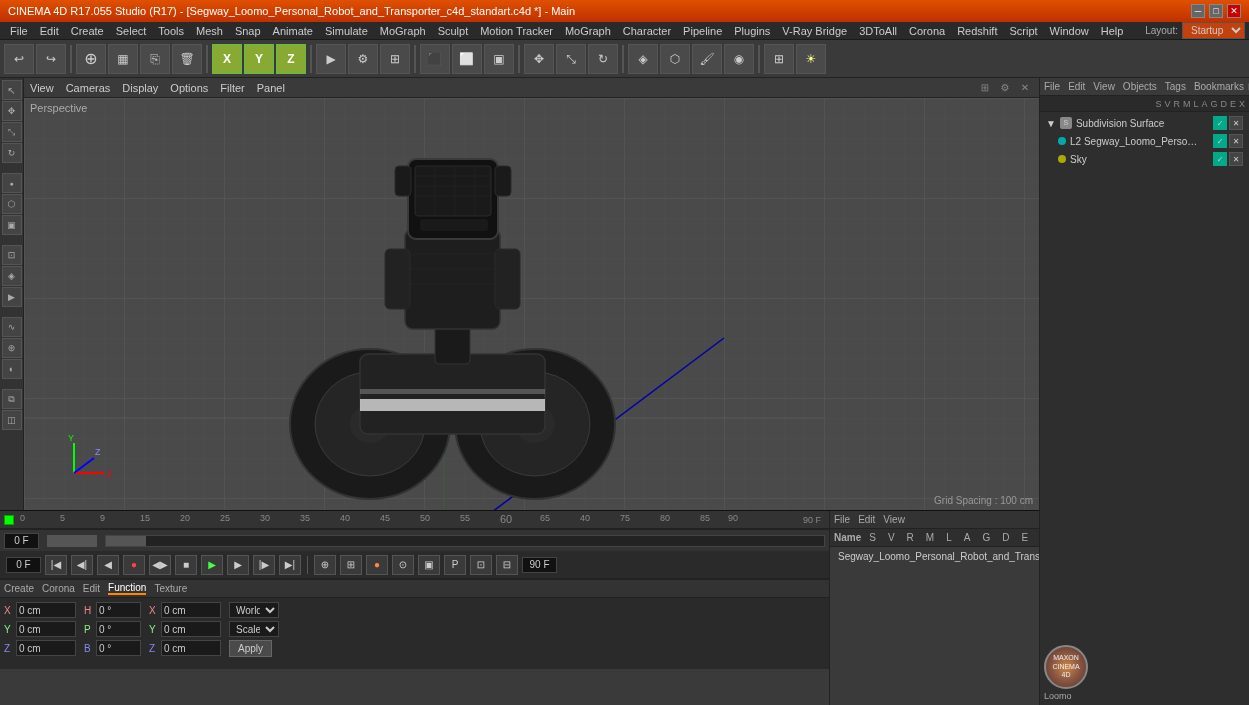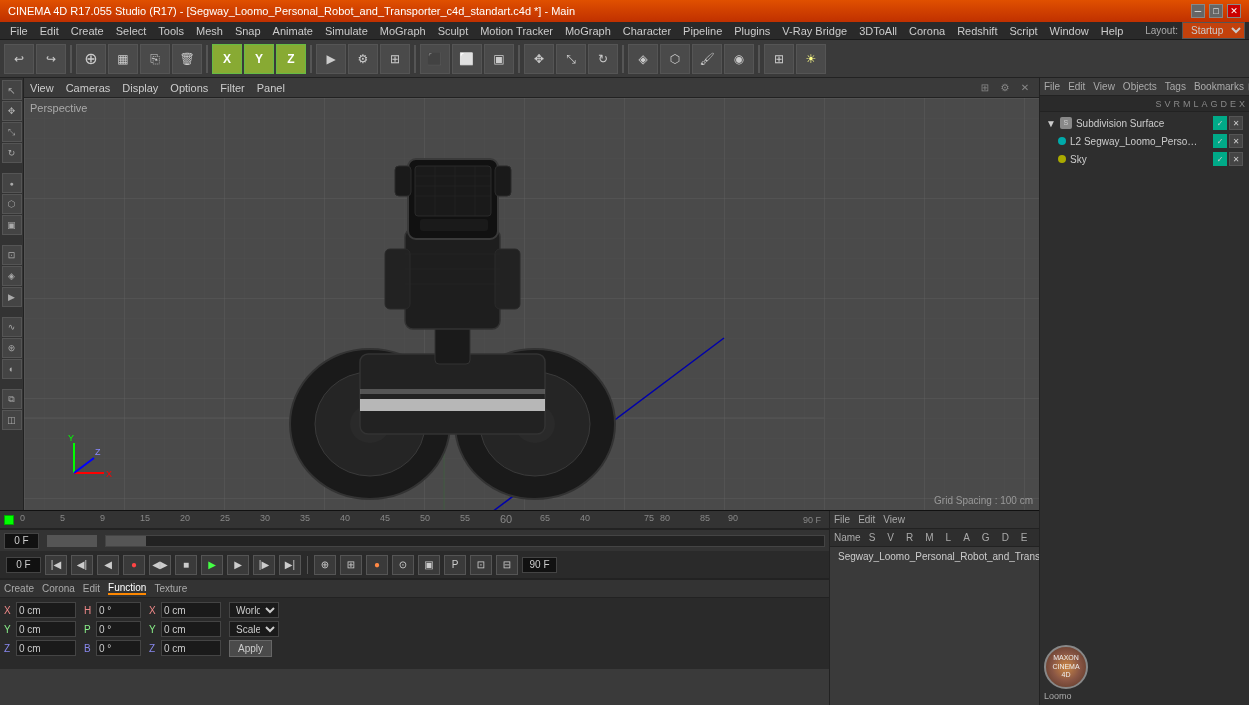--- a/index.html
+++ b/index.html
@@ -657,21 +657,21 @@
               <span style="position:absolute; left:202px; top:2px; font-size:9px; color:#888;">25</span>
               <span style="position:absolute; left:242px; top:2px; font-size:9px; color:#888;text-align:center;">30</span>
               <span style="position:absolute; left:282px; top:2px; font-size:9px; color:#888;">35</span>
               <span style="position:absolute; left:322px; top:2px; font-size:9px; color:#888;">40</span>
               <span style="position:absolute; left:362px; top:2px; font-size:9px; color:#888;">45</span>
               <span style="position:absolute; left:402px; top:2px; font-size:9px; color:#888;">50</span>
               <span style="position:absolute; left:442px; top:2px; font-size:9px; color:#888;">55</span>
               <span style="position:absolute; left:482px; top:2px; font-size:11px; color:#888;">60</span>
               <span style="position:absolute; left:522px; top:2px; font-size:9px; color:#888;">65</span>
               <span style="position:absolute; left:562px; top:2px; font-size:9px; color:#888;">40</span>
-              <span style="position:absolute; left:626px; top:2px; font-size:9px; color:#888;">75</span>
+              <span style="position:absolute; left:602px; top:2px; font-size:9px; color:#888;">75</span>
               <span style="position:absolute; left:642px; top:2px; font-size:9px; color:#888;">80</span>
               <span style="position:absolute; left:682px; top:2px; font-size:9px; color:#888;">85</span>
               <span style="position:absolute; left:710px; top:2px; font-size:9px; color:#888;">90</span>
             </div>
             <span style="font-size:9px; color:#888; margin-right:4px;">90 F</span>
           </div>
 
           <div id="timeline-area">
             <span class="tl-frame-box">0 F</span>
             <div style="width:50px; height:12px; background:#555; margin:0 4px; flex-shrink:0;"></div>
@@ -772,21 +772,21 @@
 
         </div>
 
         <div id="bottom-right">
           <div id="obj-panel-tabs">
             <span class="obj-tab">File</span>
             <span class="obj-tab">Edit</span>
             <span class="obj-tab">View</span>
           </div>
           <div id="obj-panel-header">
-            <span class="obj-header-col" style="flex:1;">Name</span>
+            <span class="obj-header-col" style="flex:1;font-weight:bold;">Name</span>
             <span class="obj-header-col">S</span>
             <span class="obj-header-col" style="margin-left:4px;">V</span>
             <span class="obj-header-col" style="margin-left:4px;">R</span>
             <span class="obj-header-col" style="margin-left:4px;">M</span>
             <span class="obj-header-col" style="margin-left:4px;">L</span>
             <span class="obj-header-col" style="margin-left:4px;">A</span>
             <span class="obj-header-col" style="margin-left:4px;">G</span>
             <span class="obj-header-col" style="margin-left:4px;">D</span>
             <span class="obj-header-col" style="margin-left:4px;">E</span>
             <span class="obj-header-col" style="margin-left:4px;">X</span>

